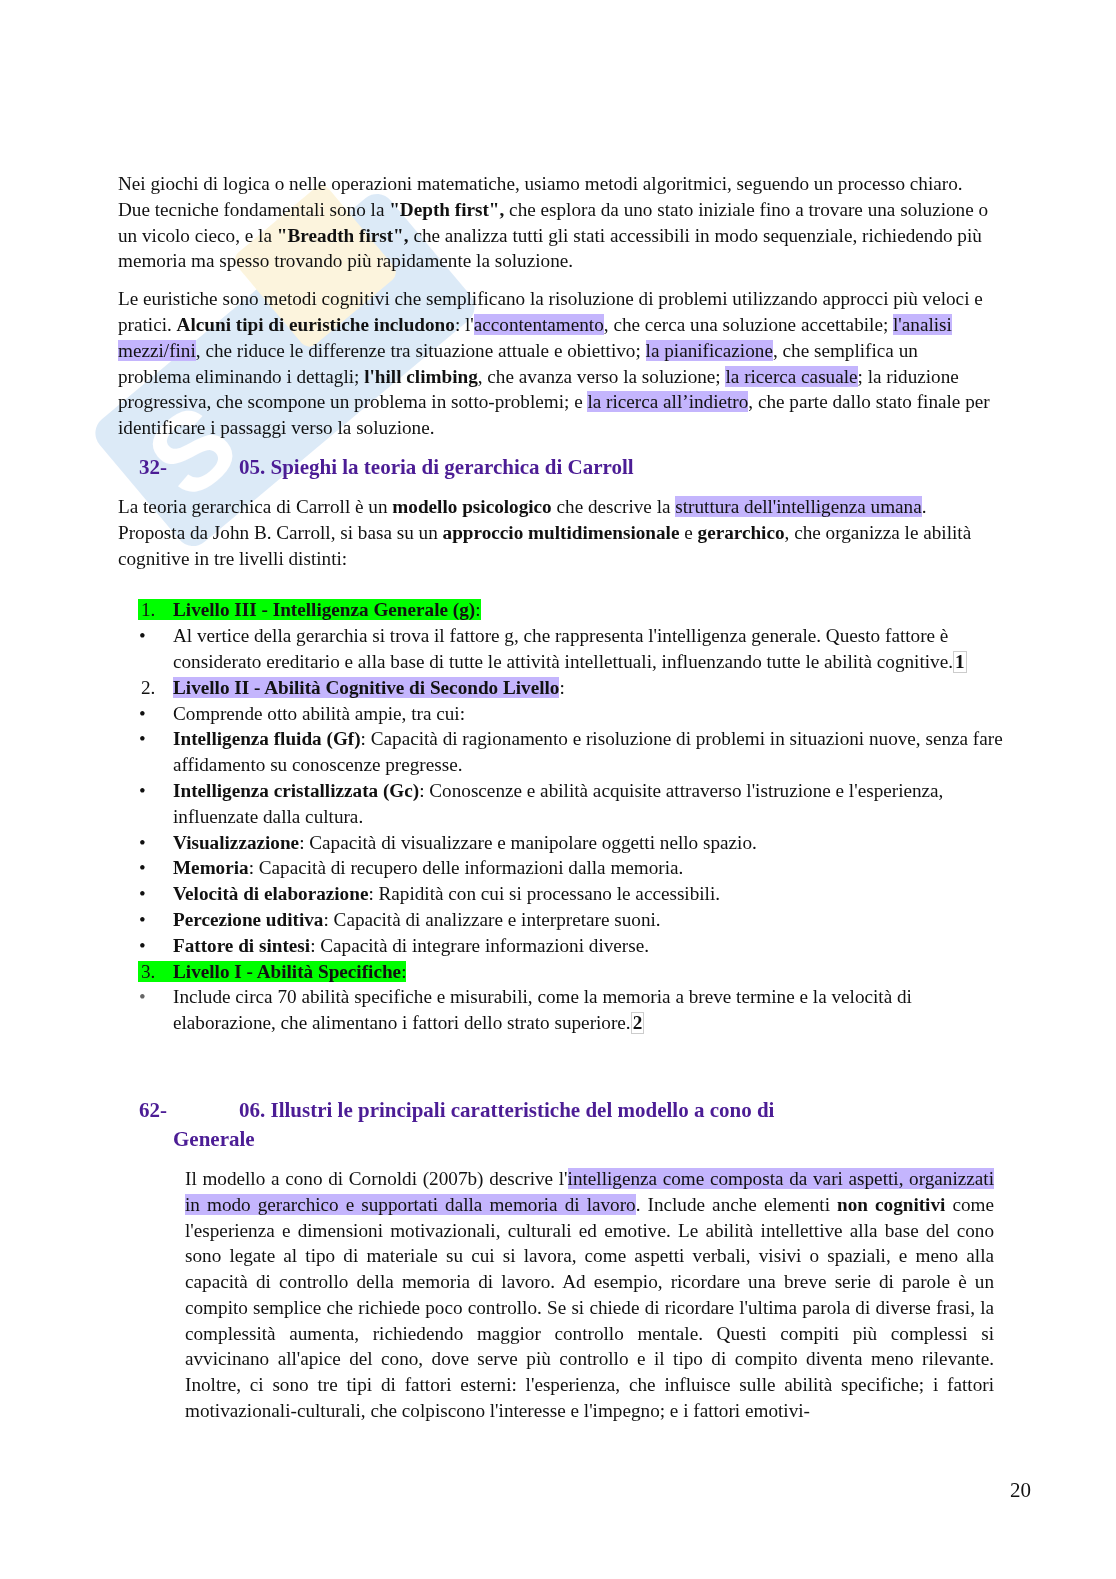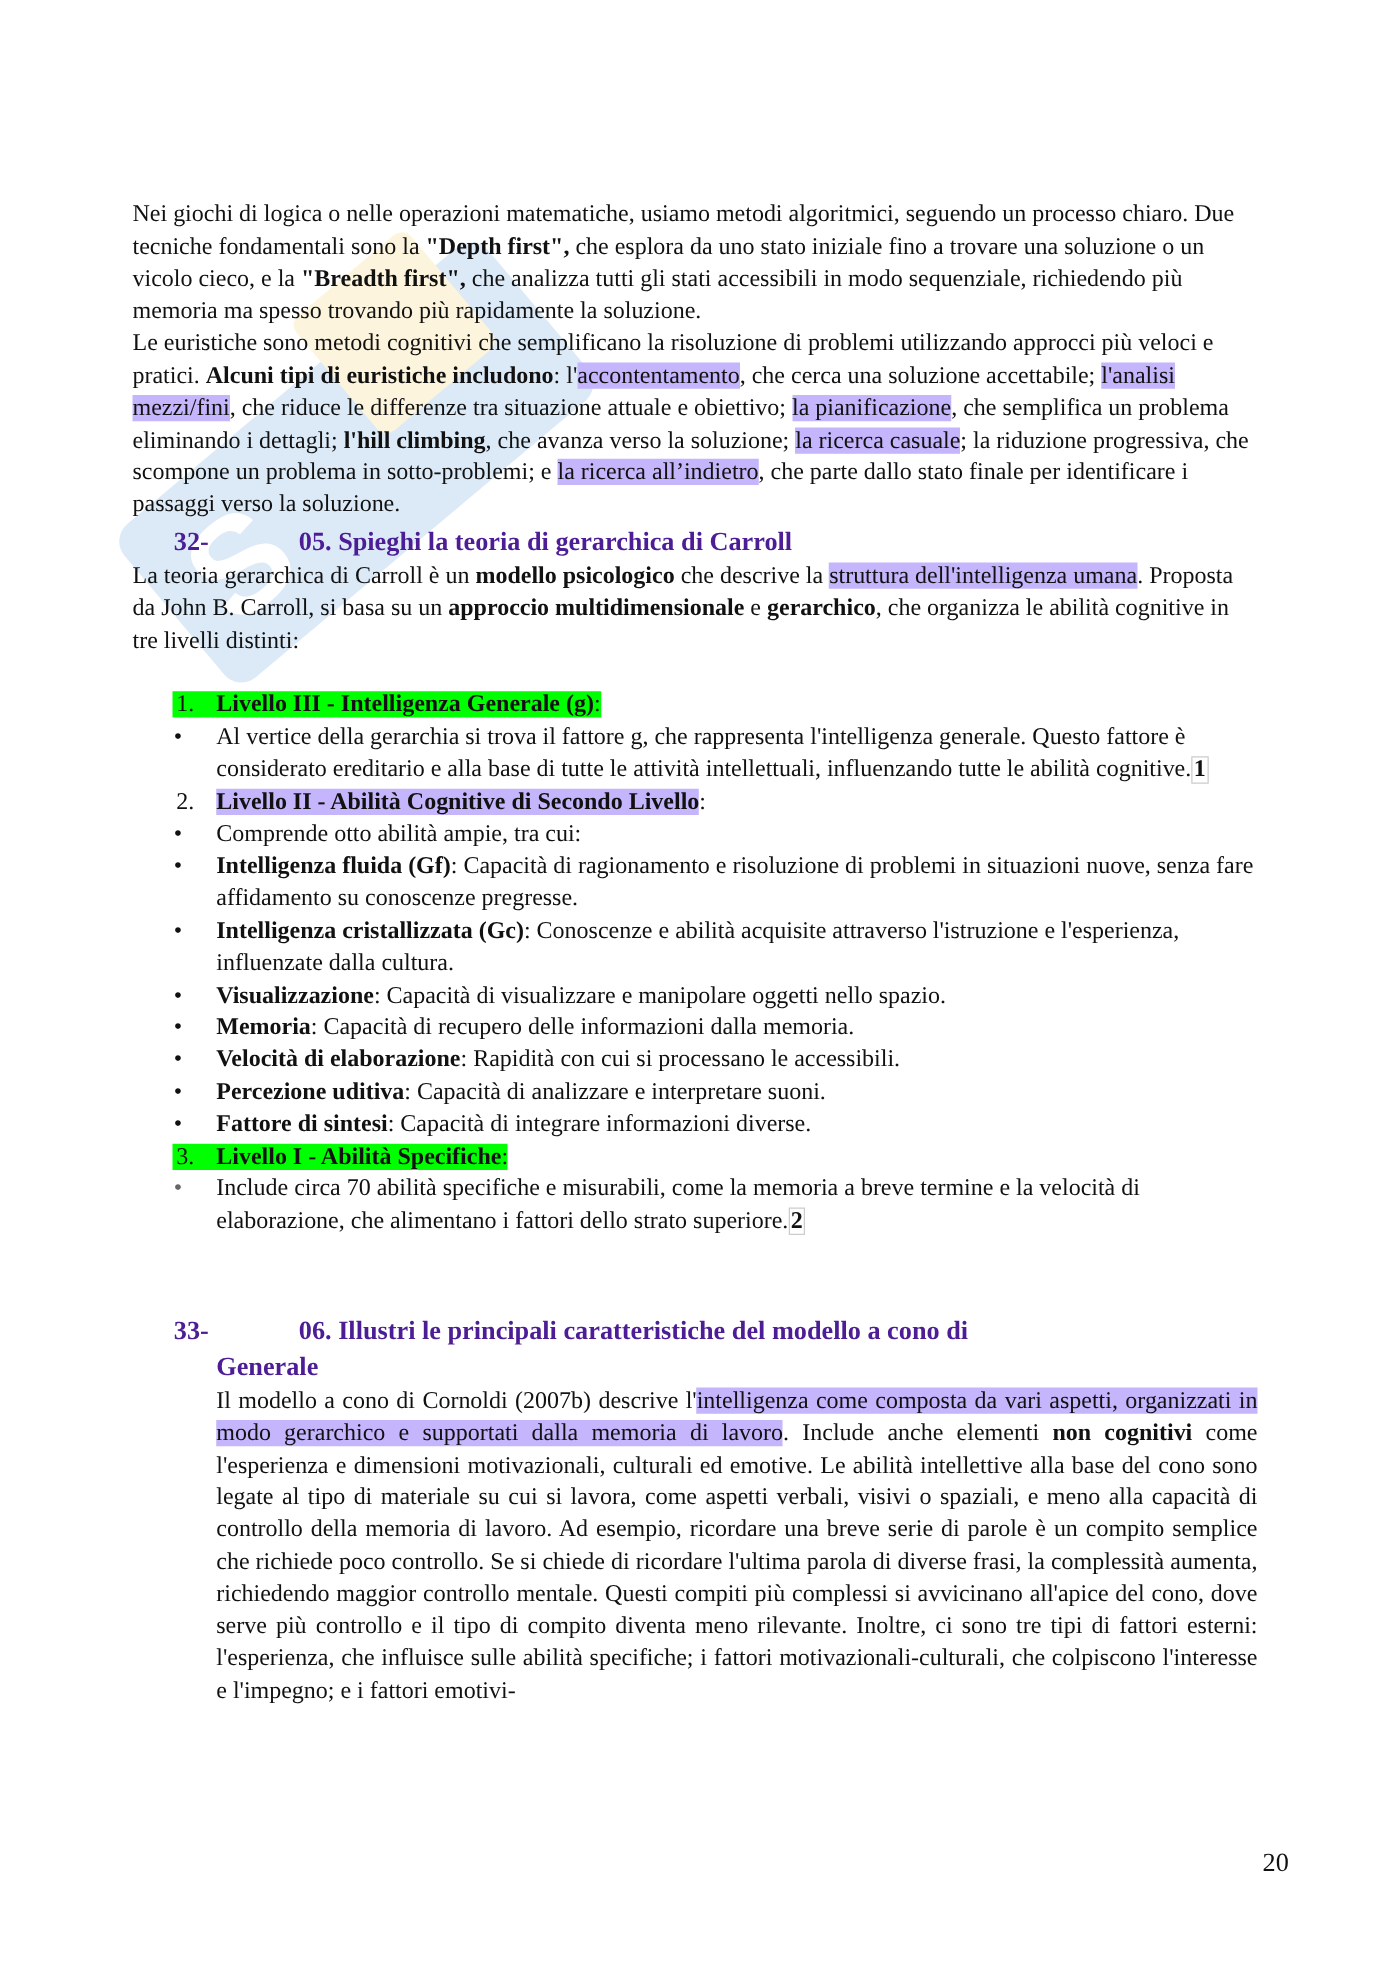--- a/index.html
+++ b/index.html
@@ -1,21 +1,21 @@
 <!DOCTYPE html>
 <html><head>
 <meta charset="utf-8">
 <style>
   html, body { margin: 0; padding: 0; background: #ffffff; }
   body { width: 1116px; height: 1579px; position: relative; overflow: hidden;
          font-family: "Liberation Serif", serif; color: #111; }
   .watermark { position: absolute; left: 55px; top: 140px; width: 460px; height: 460px;
                pointer-events: none; opacity: 0.16; }
   .page { position: absolute; left: 106px; top: 159px; width: 900px; }
-  p { margin: 0; font-size: 19.2px; line-height: 25.8px; }
+  p { margin: 12px; font-size: 19.2px; line-height: 25.8px; }
   .hl { background: #c4b5fd; }
   b { font-weight: bold; }
   h2 { margin: 0; color: #4c1d95; font-weight: bold; font-size: 21px; line-height: 29px; }
   h2 .num { display: inline-block; width: 100px; }
   .h32 { padding-left: 33px; margin-top: 2px; }
   .h33 { padding-left: 33px; margin-top: 60px; }
   .h33 .cont { padding-left: 34px; display:block; }
   .lst { margin: 0; padding: 0; list-style: none; font-size: 19.2px; line-height: 25.8px; }
   .lst li { position: relative; padding-left: 67px; }
   .lst li .mk { position: absolute; left: 33px; }
@@ -57,18 +57,18 @@
     <li><span class="mk">•</span><b>Intelligenza cristallizzata (Gc)</b><span>: Conoscenze e abilità acquisite attraverso l'istruzione e l'esperienza, influenzate dalla cultura.</span></li>
     <li><span class="mk">•</span><b>Visualizzazione</b><span>: Capacità di visualizzare e manipolare oggetti nello spazio.</span></li>
     <li><span class="mk">•</span><b>Memoria</b><span>: Capacità di recupero delle informazioni dalla memoria.</span></li>
     <li><span class="mk">•</span><b>Velocità di elaborazione</b><span>: Rapidità con cui si processano le accessibili.</span></li>
     <li><span class="mk">•</span><b>Percezione uditiva</b><span>: Capacità di analizzare e interpretare suoni.</span></li>
     <li><span class="mk">•</span><b>Fattore di sintesi</b><span>: Capacità di integrare informazioni diverse.</span></li>
     <li class="num numhl"><span class="hlbox"><span class="mk">3.</span><b>Livello I - Abilità Specifiche</b><span>:</span></span></li>
     <li><span class="mk" style="color:#666">•</span><span>Include circa 70 abilità specifiche e misurabili, come la memoria a breve termine e la velocità di elaborazione, che alimentano i fattori dello strato superiore.</span><span class="fn">2</span></li>
   </ul>
 
-  <h2 class="h33"><span class="num">33-</span><span>06. Illustri le principali caratteristiche del modello a cono di</span><span class="cont">Generale</span></h2>
+  <h2 class="h33"><span class="num">62-</span><span>06. Illustri le principali caratteristiche del modello a cono di</span><span class="cont">Generale</span></h2>
 
   <p class="justify indent"><span>Il modello a cono di Cornoldi (2007b) descrive l'</span><span class="hl">intelligenza come composta da vari aspetti, organizzati in modo gerarchico e supportati dalla memoria di lavoro</span><span>. Include anche elementi </span><b>non cognitivi</b><span> come l'esperienza e dimensioni motivazionali, culturali ed emotive. Le abilità intellettive alla base del cono sono legate al tipo di materiale su cui si lavora, come aspetti verbali, visivi o spaziali, e meno alla capacità di controllo della memoria di lavoro. Ad esempio, ricordare una breve serie di parole è un compito semplice che richiede poco controllo. Se si chiede di ricordare l'ultima parola di diverse frasi, la complessità aumenta, richiedendo maggior controllo mentale. Questi compiti più complessi si avvicinano all'apice del cono, dove serve più controllo e il tipo di compito diventa meno rilevante. Inoltre, ci sono tre tipi di fattori esterni: l'esperienza, che influisce sulle abilità specifiche; i fattori motivazionali-culturali, che colpiscono l'interesse e l'impegno; e i fattori emotivi-</span></p>
 </div>
 
 <div class="pagenum">20</div>
 
 </body></html>

